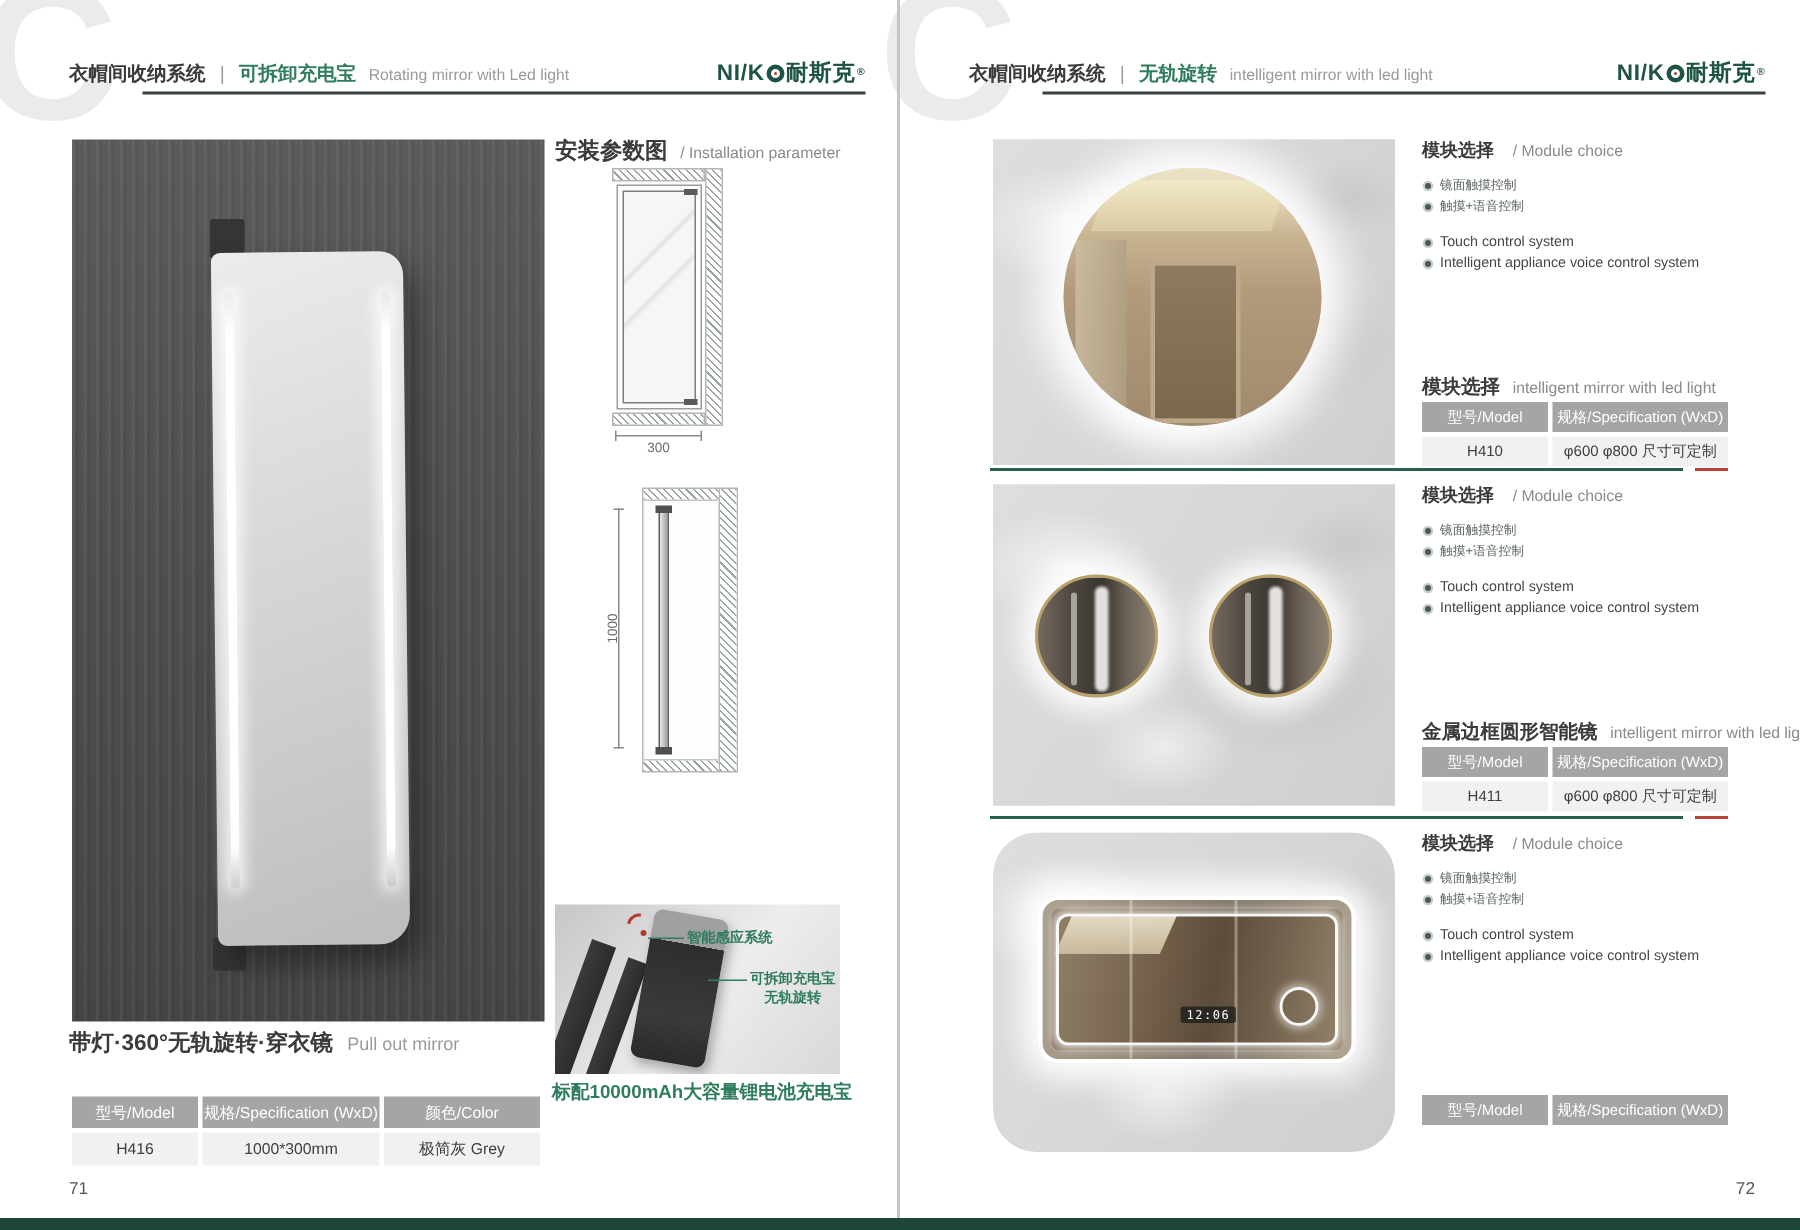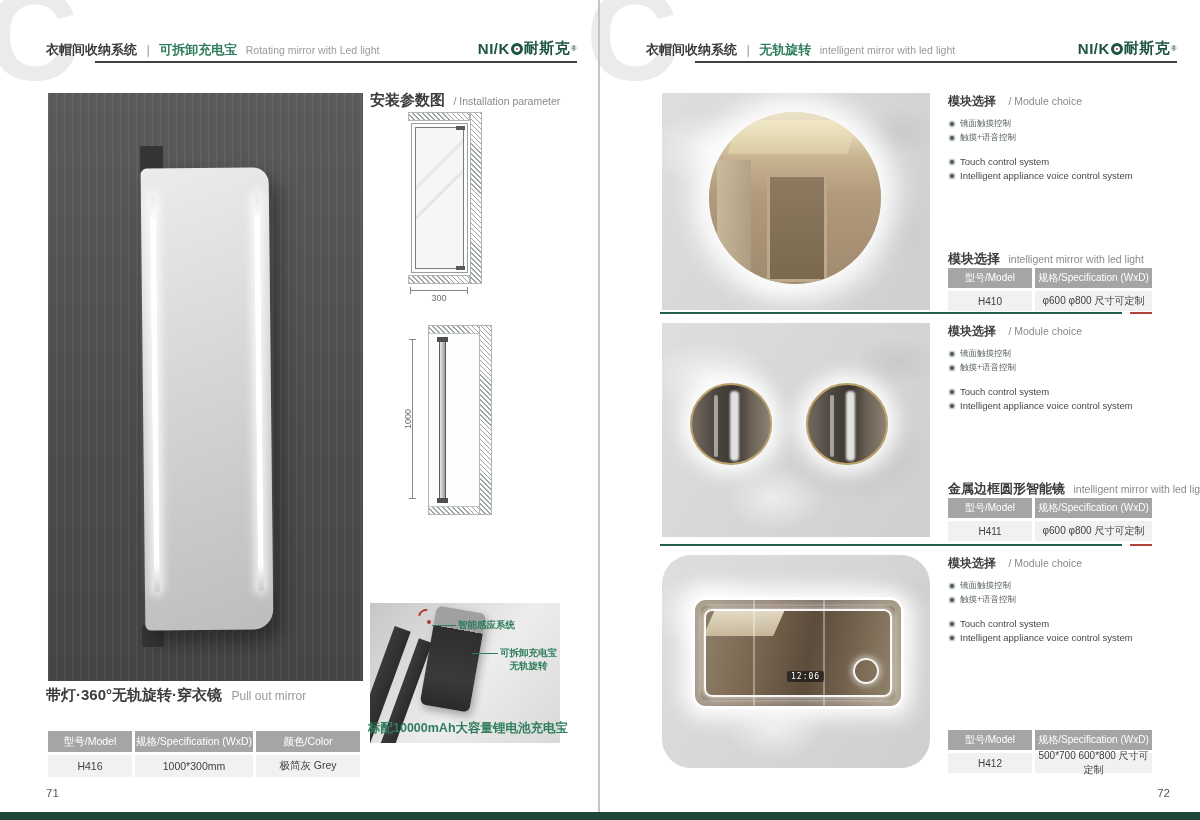--- a/index.html
+++ b/index.html
@@ -69,21 +69,21 @@
   #diag-side .h-bot { position:absolute; left:0; bottom:0; width:50px; height:8px; border:none; border-top:1px solid #c5c5c5; }
   #diag-side .bar { position:absolute; left:10px; top:14px; width:7px; height:160px; border:1px solid #5c5c5c;
     background:linear-gradient(90deg,#e8e8e8,#9f9f9f); }
   #diag-side .cap { position:absolute; left:8px; width:11px; height:5px; background:#4f4f4f; }
   .dim-v { position:absolute; left:412px; top:339px; height:160px; width:1px; background:#8a8a8a; }
   .dim-v:before, .dim-v:after { content:""; position:absolute; left:-3px; width:7px; height:1px; background:#8a8a8a; }
   .dim-v:before { top:0; } .dim-v:after { bottom:0; }
   .dim-v .lab { position:absolute; left:-14px; top:50%; transform:translateY(-50%) rotate(-90deg);
     font-size:9px; color:#6d6d6d; }
 
-  #powerbank-photo { position:absolute; left:370px; top:603px; width:190px; height:140px;
+  #powerbank-photo { position:absolute; left:370px; top:603px; width:190px; height:113px;
     background:linear-gradient(130deg,#c6c6c6,#ededed 55%,#d8d8d8); overflow:hidden; }
   .pb-bar { position:absolute; background:linear-gradient(90deg,#3a3a3c,#2c2c2e); }
   .pb-bar1 { left:2px; top:22px; width:17px; height:130px; transform:rotate(20deg); }
   .pb-bar2 { left:28px; top:34px; width:14px; height:120px; transform:rotate(20deg); }
   .pb-body { position:absolute; left:58px; top:6px; width:50px; height:100px; border-radius:6px;
     background:linear-gradient(180deg,#9fa0a2 0 20%, #2e2e30 20%, #3a3a3c 70%, #2a2a2c); transform:rotate(10deg);
     box-shadow:3px 4px 8px rgba(0,0,0,.3); }
   .wifi-arc { position:absolute; left:48px; top:6px; width:16px; height:16px; border:2px solid #b03a30;
     border-radius:50%; border-color:#b03a30 transparent transparent transparent; transform:rotate(-35deg); }
   .wifi-dot { position:absolute; left:57px; top:17px; width:4px; height:4px; background:#b03a30; border-radius:50%; }
@@ -432,24 +432,20 @@
         </div>
       <div class="bullet en" style="top:79px;">
           <span class="dot"></span>
           <span class="t">Intelligent appliance voice control system</span>
         </div>
       <div class="spec2">
         <div class="trow thead">
           <div class="tc w1">型号/Model</div>
           <div class="tc w2">规格/Specification (WxD)</div>
         </div>
-        <div class="trow tbody">
-          <div class="tc w1">H412</div>
-          <div class="tc w2">500*700  600*800 尺寸可定制</div>
-        </div>
       </div>
     </div>
 
     <div class="page-num" id="pn-right">72</div>
   </div>
 
   <div id="center-divider"></div>
   <div id="footer-bar"></div>
 </div>
 

